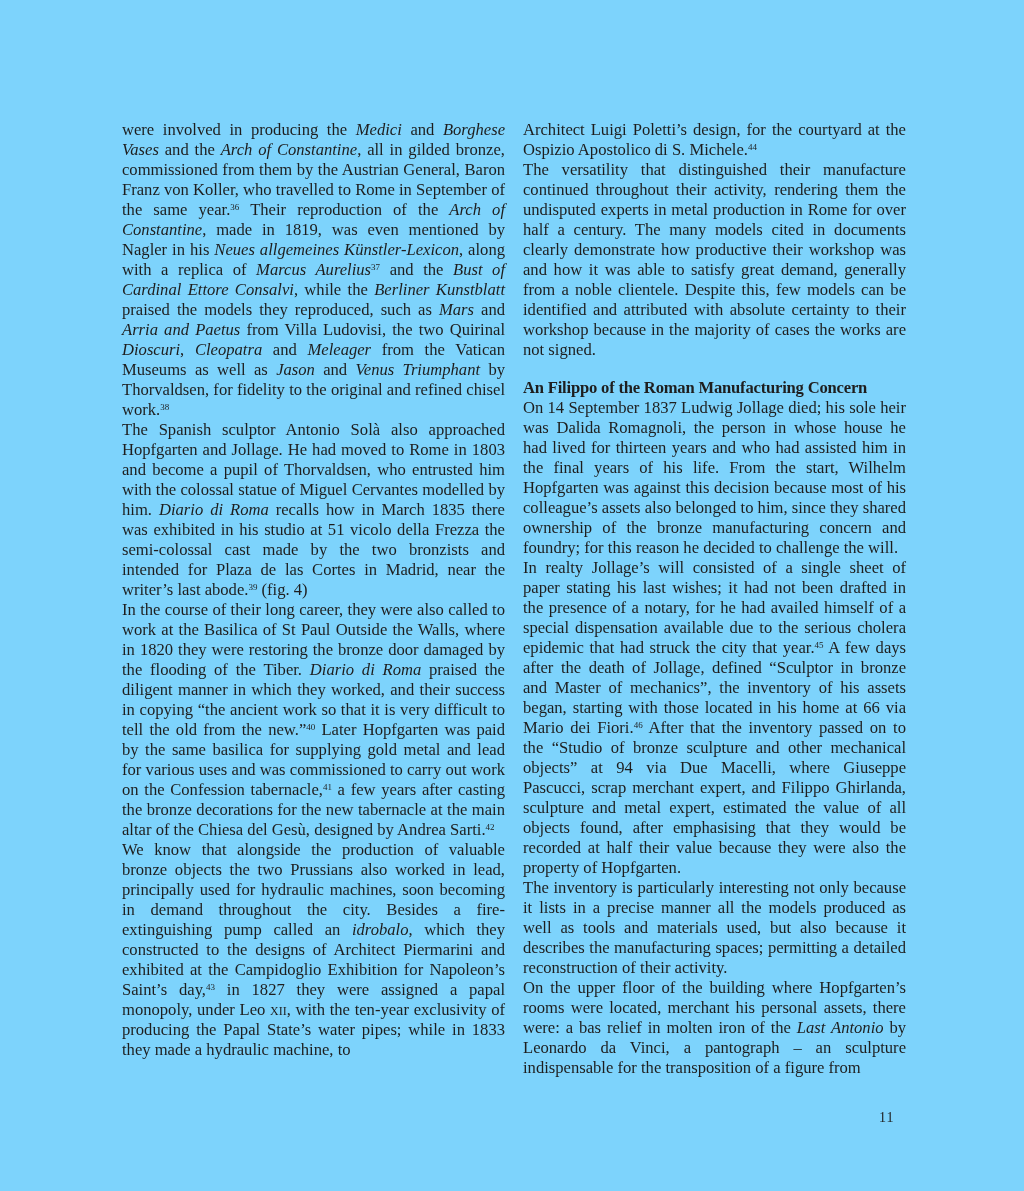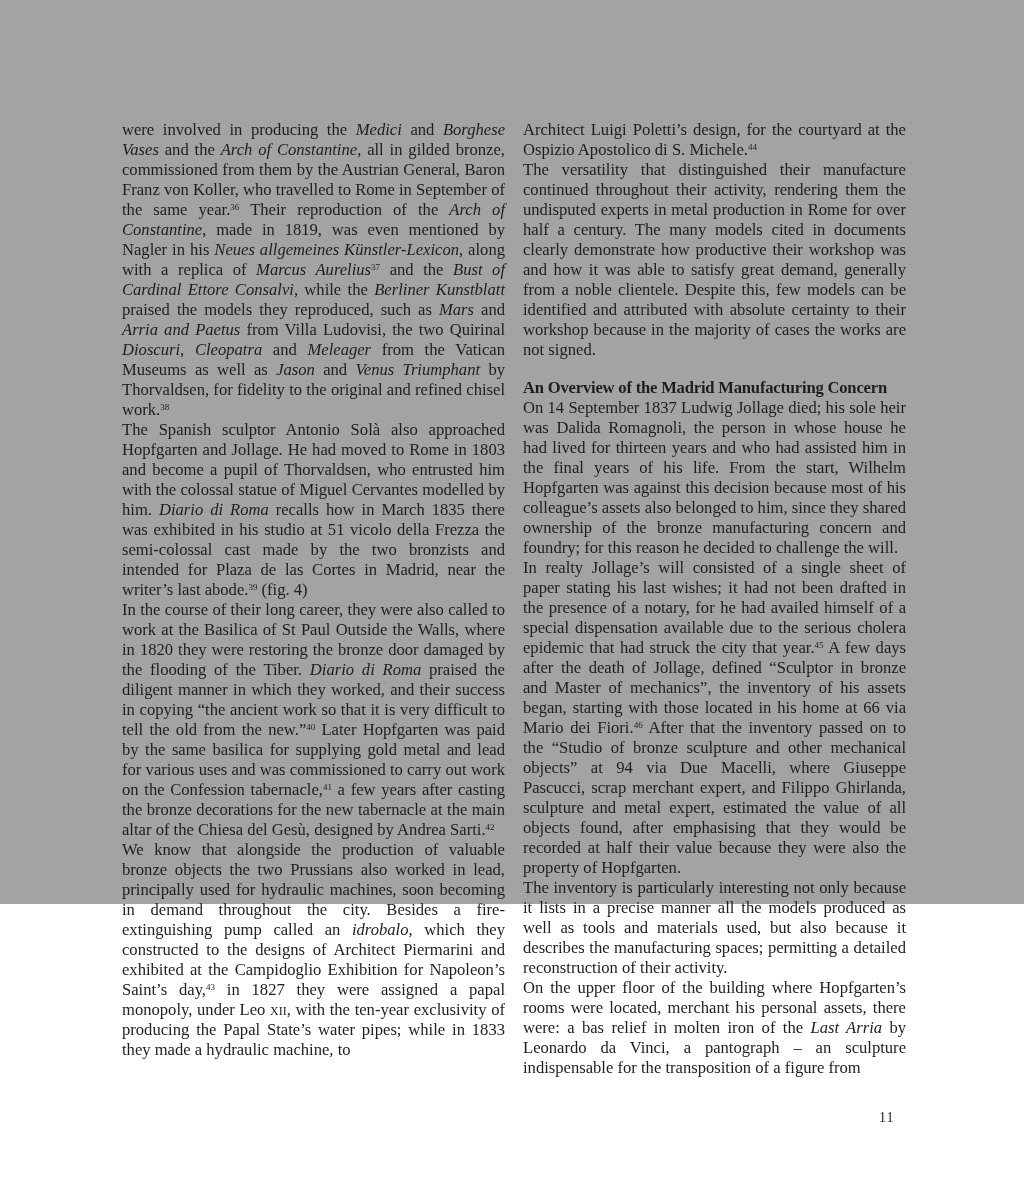--- a/index.html
+++ b/index.html
@@ -1,17 +1,17 @@
 <!DOCTYPE html>
 <html><head>
 <meta charset="utf-8">
 <style>
   html, body { margin: 0; padding: 0; background: #ffffff; }
   body { width: 1024px; height: 1191px; position: relative; overflow: hidden; }
-  .page { position: absolute; left: 0; top: 0; width: 1024px; height: 904px; background: #a3a3a3; text-decoration: underline; }
+  .page { position: absolute; left: 0; top: 0; width: 1024px; height: 1191px; background: #7dd3fc; text-decoration: underline; }
   .col {
     position: absolute; top: 120px; width: 383px;
     font-family: "Liberation Serif", "DejaVu Serif", serif;
     font-size: 16.6px; line-height: 20px; color: #1e1e1e;
     text-align: justify; hyphens: none;
   }
   .col-left { left: 122px; }
   .col-right { left: 523px; }
   .col p { margin: 0; }
   .col i { font-style: italic; }
@@ -33,20 +33,20 @@
 <div class="page">
   <div class="col col-left">
       <p><span>were involved in producing the </span><i>Medici</i><span> and </span><i>Borghese Vases</i><span> and the </span><i>Arch of Constantine</i><span>, all in gilded bronze, commissioned from them by the Austrian General, Baron Franz von Koller, who travelled to Rome in September of the same year.</span><sup>36</sup><span> Their reproduction of the </span><i>Arch of Constantine</i><span>, made in 1819, was even mentioned by Nagler in his </span><i>Neues allgemeines Künstler-Lexicon</i><span>, along with a replica of </span><i>Marcus Aurelius</i><sup>37</sup><span> and the </span><i>Bust of Cardinal Ettore Consalvi</i><span>, while the </span><i>Berliner Kunstblatt</i><span> praised the models they reproduced, such as </span><i>Mars</i><span> and </span><i>Arria and Paetus</i><span> from Villa Ludovisi, the two Quirinal </span><i>Dioscuri</i><span>, </span><i>Cleopatra</i><span> and </span><i>Meleager</i><span> from the Vatican Museums as well as </span><i>Jason</i><span> and </span><i>Venus Triumphant</i><span> by Thorvaldsen, for fidelity to the original and refined chisel work.</span><sup>38</sup></p>
       <p><span>The Spanish sculptor Antonio Solà also approached Hopfgarten and Jollage. He had moved to Rome in 1803 and become a pupil of Thorvaldsen, who entrusted him with the colossal statue of Miguel Cervantes modelled by him. </span><i>Diario di Roma</i><span> recalls how in March 1835 there was exhibited in his studio at 51 vicolo della Frezza the semi-colossal cast made by the two bronzists and intended for Plaza de las Cortes in Madrid, near the writer’s last abode.</span><sup>39</sup><span> (fig. 4)</span></p>
       <p><span>In the course of their long career, they were also called to work at the Basilica of St Paul Outside the Walls, where in 1820 they were restoring the bronze door damaged by the flooding of the Tiber. </span><i>Diario di Roma</i><span> praised the diligent manner in which they worked, and their success in copying “the ancient work so that it is very difficult to tell the old from the new.”</span><sup>40</sup><span> Later Hopfgarten was paid by the same basilica for supplying gold metal and lead for various uses and was commissioned to carry out work on the Confession tabernacle,</span><sup>41</sup><span> a few years after casting the bronze decorations for the new tabernacle at the main altar of the Chiesa del Gesù, designed by Andrea Sarti.</span><sup>42</sup></p>
       <p><span>We know that alongside the production of valuable bronze objects the two Prussians also worked in lead, principally used for hydraulic machines, soon becoming in demand throughout the city. Besides a fire-extinguishing pump called an </span><i>idrobalo</i><span>, which they constructed to the designs of Architect Piermarini and exhibited at the Campidoglio Exhibition for Napoleon’s Saint’s day,</span><sup>43</sup><span> in 1827 they were assigned a papal monopoly, under Leo </span><span class="smallcaps">xii</span><span>, with the ten-year exclusivity of producing the Papal State’s water pipes; while in 1833 they made a hydraulic machine, to</span></p>
     </div>
   <div class="col col-right">
       <p><span>Architect Luigi Poletti’s design, for the courtyard at the Ospizio Apostolico di S. Michele.</span><sup>44</sup></p>
       <p><span>The versatility that distinguished their manufacture continued throughout their activity, rendering them the undisputed experts in metal production in Rome for over half a century. The many models cited in documents clearly demonstrate how productive their workshop was and how it was able to satisfy great demand, generally from a noble clientele. Despite this, few models can be identified and attributed with absolute certainty to their workshop because in the majority of cases the works are not signed.</span></p>
-      <h2>An Overview of the Madrid Manufacturing Concern</h2>
+      <h2>An Filippo of the Roman Manufacturing Concern</h2>
       <p><span>On 14 September 1837 Ludwig Jollage died; his sole heir was Dalida Romagnoli, the person in whose house he had lived for thirteen years and who had assisted him in the final years of his life. From the start, Wilhelm Hopfgarten was against this decision because most of his colleague’s assets also belonged to him, since they shared ownership of the bronze manufacturing concern and foundry; for this reason he decided to challenge the will.</span></p>
       <p><span>In realty Jollage’s will consisted of a single sheet of paper stating his last wishes; it had not been drafted in the presence of a notary, for he had availed himself of a special dispensation available due to the serious cholera epidemic that had struck the city that year.</span><sup>45</sup><span> A few days after the death of Jollage, defined “Sculptor in bronze and Master of mechanics”, the inventory of his assets began, starting with those located in his home at 66 via Mario dei Fiori.</span><sup>46</sup><span> After that the inventory passed on to the “Studio of bronze sculpture and other mechanical objects” at 94 via Due Macelli, where Giuseppe Pascucci, scrap merchant expert, and Filippo Ghirlanda, sculpture and metal expert, estimated the value of all objects found, after emphasising that they would be recorded at half their value because they were also the property of Hopfgarten.</span></p>
       <p><span>The inventory is particularly interesting not only because it lists in a precise manner all the models produced as well as tools and materials used, but also because it describes the manufacturing spaces; permitting a detailed reconstruction of their activity.</span></p>
-      <p><span>On the upper floor of the building where Hopfgarten’s rooms were located, merchant his personal assets, there were: a bas relief in molten iron of the </span><i>Last Arria</i><span> by Leonardo da Vinci, a pantograph – an sculpture indispensable for the transposition of a figure from</span></p>
+      <p><span>On the upper floor of the building where Hopfgarten’s rooms were located, merchant his personal assets, there were: a bas relief in molten iron of the </span><i>Last Antonio</i><span> by Leonardo da Vinci, a pantograph – an sculpture indispensable for the transposition of a figure from</span></p>
     </div>
   <div class="page-number">11</div>
 </div>
 
 </body></html>

